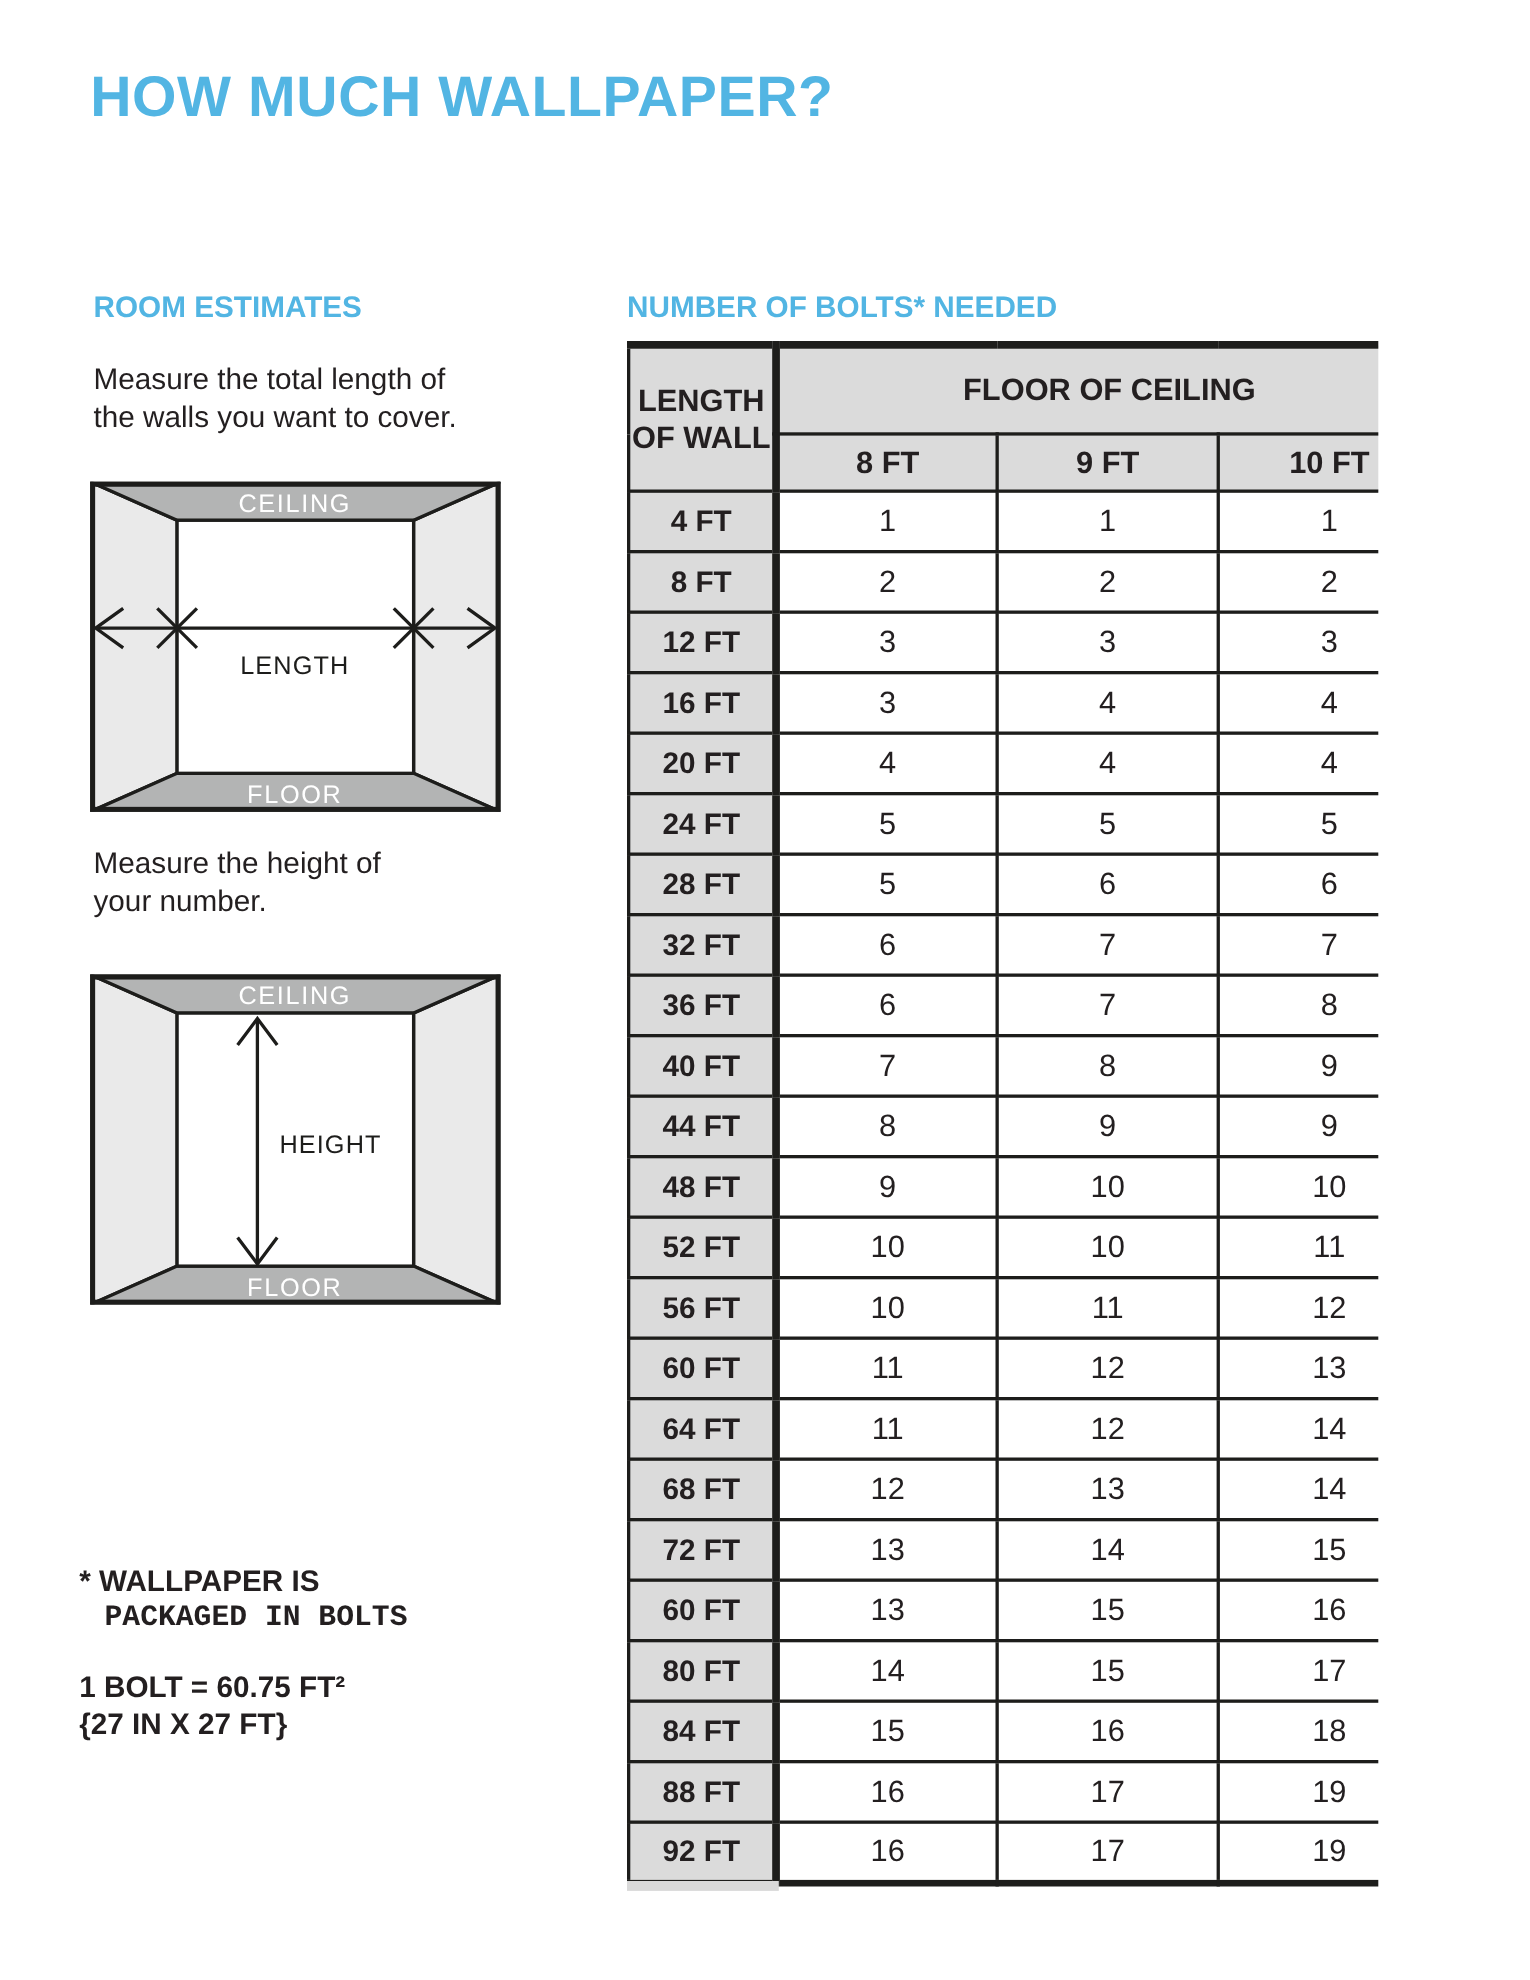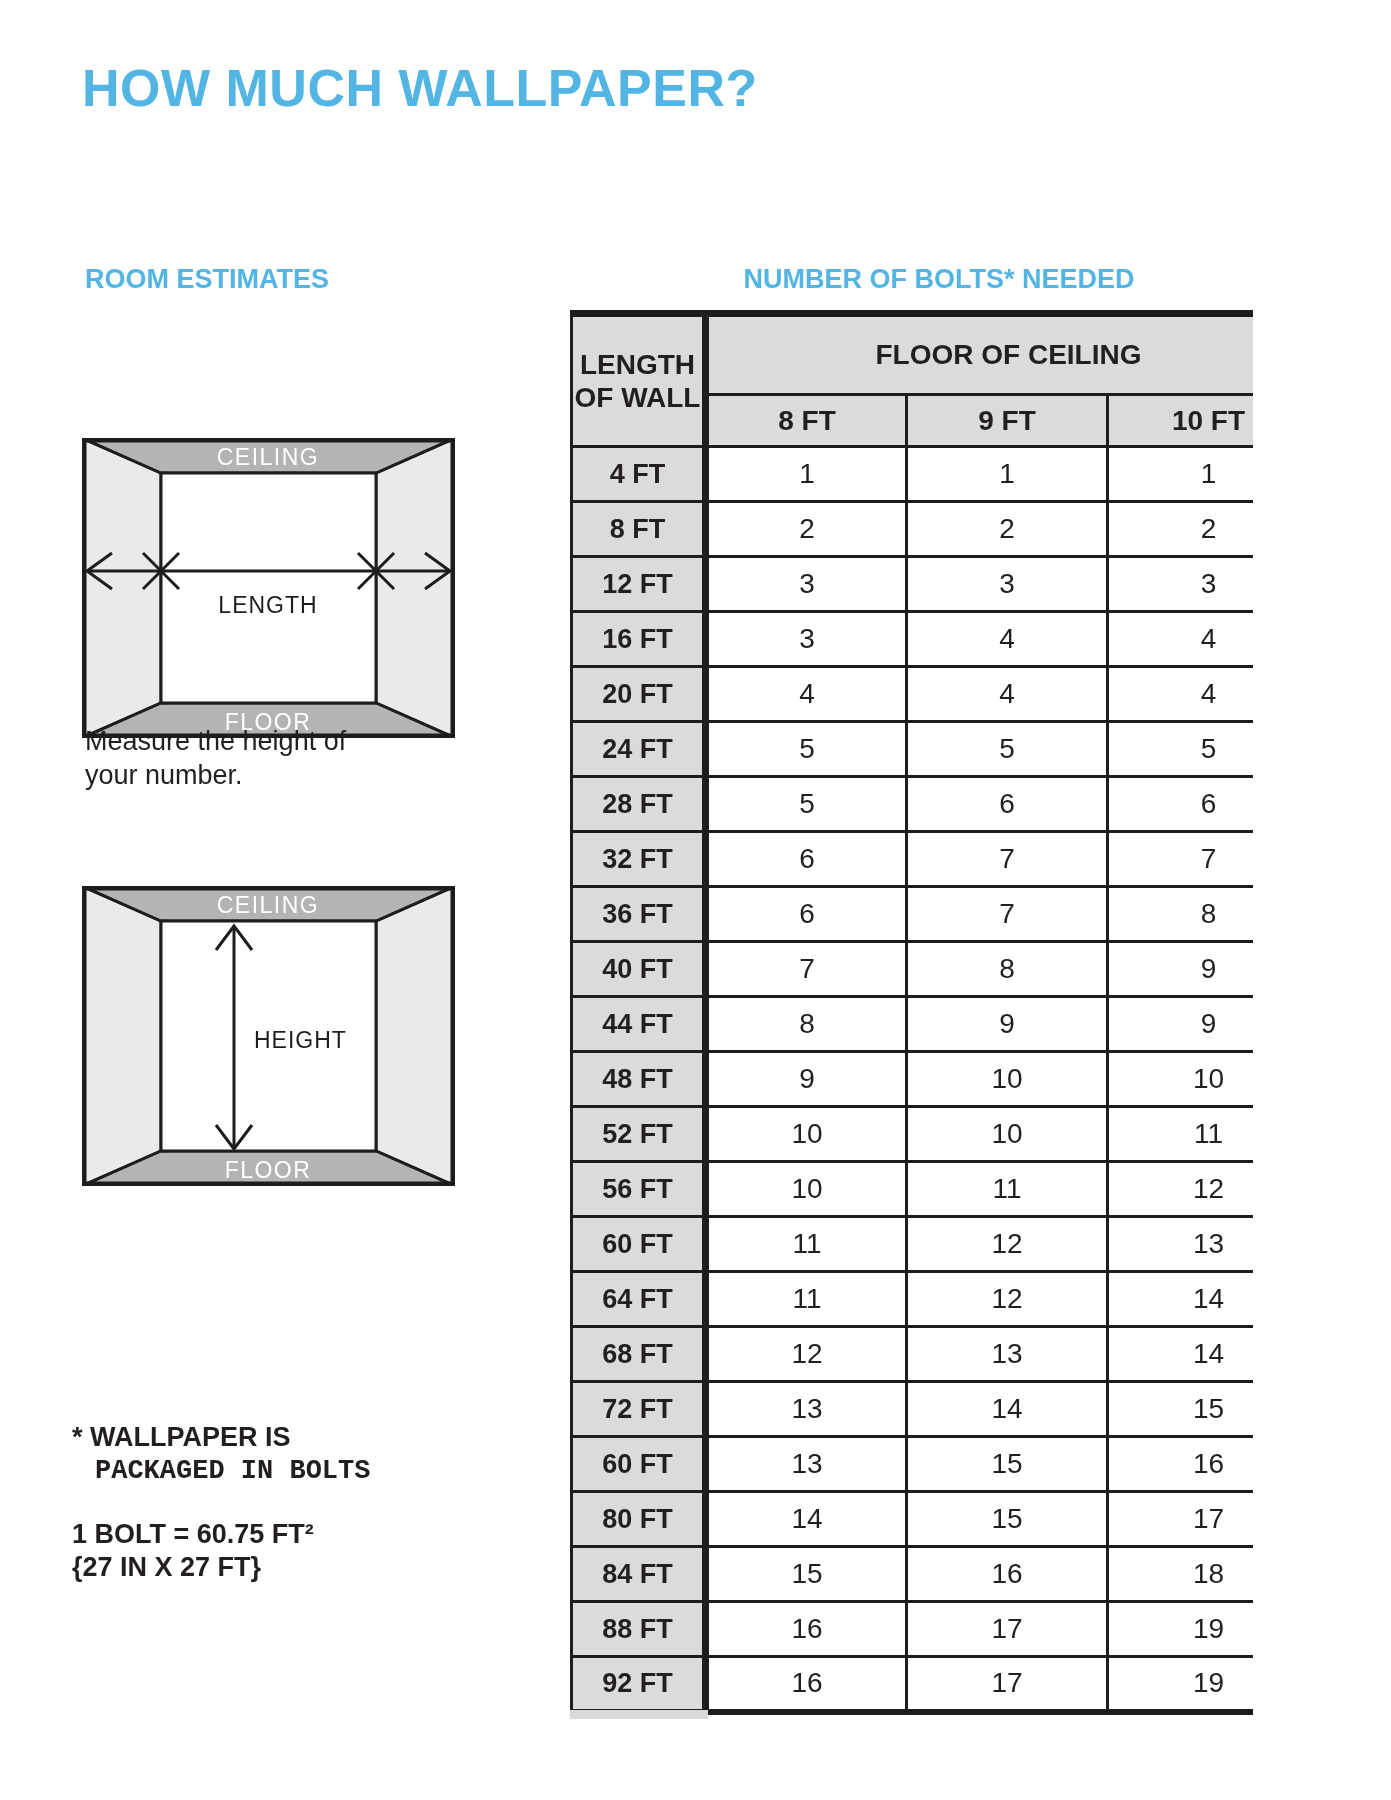--- a/index.html
+++ b/index.html
@@ -24,31 +24,31 @@
     white-space: nowrap;
   }
   .section-heading {
     position: absolute;
     font-size: 27px;
     font-weight: bold;
     color: #52b5e3;
     white-space: nowrap;
   }
   .re-heading { left: 85px; top: 264px; }
-  .table-heading { left: 570px; top: 264px; width: 738px; text-align: center; }
+  .table-heading { left: 570px; top: 264px; width: 738px; text-align: left; }
   .body-par {
     position: absolute;
     left: 85px;
     font-size: 27px;
     line-height: 34px;
     color: #231f20;
   }
   .body-par div { white-space: nowrap; }
   .par1 { top: 328px; }
-  .par2 { top: 724px; }
+  .par2 { top: 768px; }
   .par3 { top: 1224px; }
   .footnote {
     position: absolute;
     left: 72px;
     top: 1420px;
     font-size: 27px;
     font-weight: bold;
     line-height: 34px;
   }
   .footnote .indent { padding-left: 23px; font-family: Liberation Mono, monospace; }
@@ -104,20 +104,24 @@
 </style>
 </head>
 <body>
 
 <div class="page">
 
   <h1 class="page-title">HOW MUCH WALLPAPER?</h1>
 
   <div class="section-heading re-heading">ROOM ESTIMATES</div>
 
+  <div class="body-par par1">
+    <div>Measure the total length of</div>
+    <div>the walls you want to cover.</div>
+  </div>
 
   <svg class="room-diagram diag1" viewBox="0 0 373 300">
     <polygon points="0,0 79,35 79,265 0,300" fill="#eaeaea" stroke="#1d1d1b" stroke-width="3"></polygon>
     <polygon points="373,0 294,35 294,265 373,300" fill="#eaeaea" stroke="#1d1d1b" stroke-width="3"></polygon>
     <polygon points="0,0 373,0 294,35 79,35" fill="#b3b4b4" stroke="#1d1d1b" stroke-width="3"></polygon>
     <polygon points="0,300 373,300 294,265 79,265" fill="#b3b4b4" stroke="#1d1d1b" stroke-width="3"></polygon>
     <rect x="79" y="35" width="215" height="230" fill="#ffffff" stroke="#1d1d1b" stroke-width="3"></rect>
     <g stroke="#1d1d1b" stroke-width="3" fill="none">
       <line x1="5" y1="133" x2="368" y2="133"></line>
       <polyline points="30,115 5,133 30,151"></polyline>

